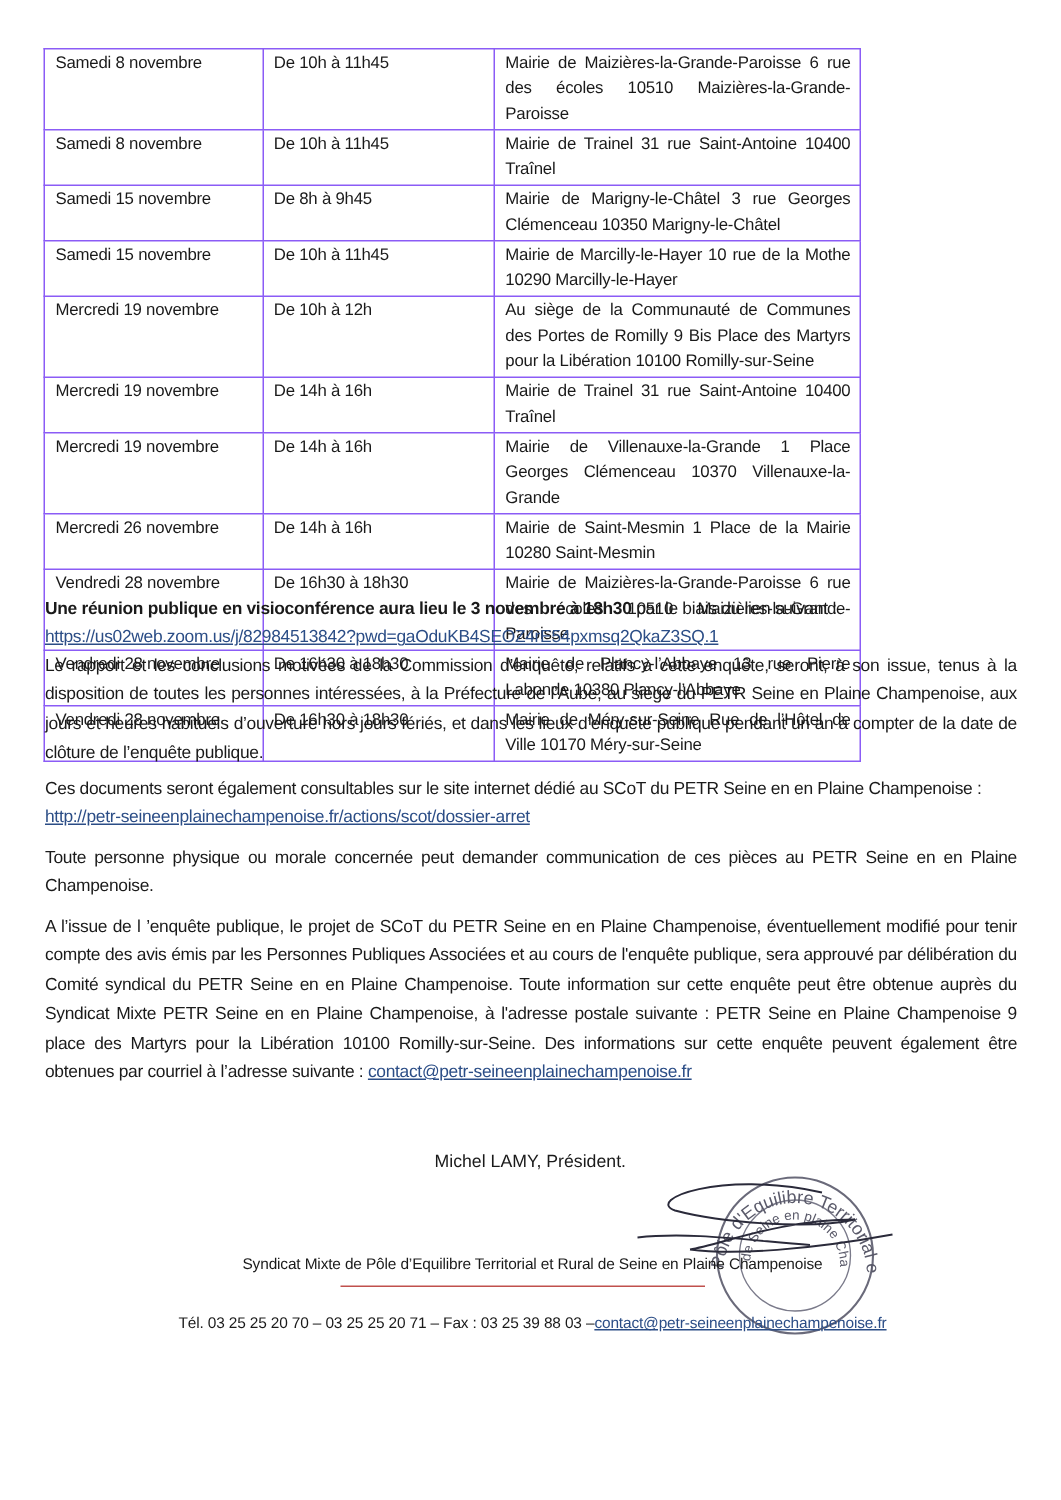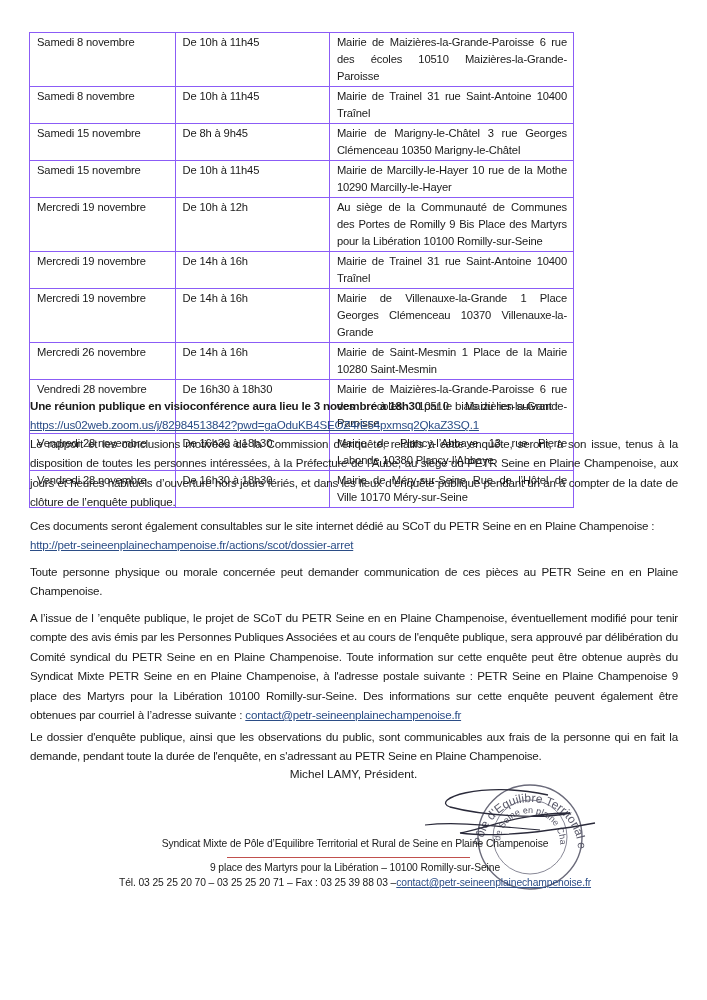--- a/index.html
+++ b/index.html
@@ -122,21 +122,20 @@
 
   <div class="para" style="top:516px;">
     <span>Ces documents seront également consultables sur le site internet dédié au SCoT du PETR Seine en en Plaine Champenoise :</span><br>
     <a class="link">http://petr-seineenplainechampenoise.fr/actions/scot/dossier-arret</a>
   </div>
 
   <div class="para" style="top:608px;">
     <span>A l’issue de l ’enquête publique, le projet de SCoT du PETR Seine en en Plaine Champenoise, éventuellement modifié pour tenir compte des avis émis par les Personnes Publiques Associées et au cours de l'enquête publique, sera approuvé par délibération du Comité syndical du PETR Seine en en Plaine Champenoise. Toute information sur cette enquête peut être obtenue auprès du Syndicat Mixte PETR Seine en en Plaine Champenoise, à l'adresse postale suivante : PETR Seine en Plaine Champenoise 9 place des Martyrs pour la Libération 10100 Romilly-sur-Seine.  Des informations sur cette enquête peuvent également être obtenues par courriel à l’adresse suivante : </span><a class="link">contact@petr-seineenplainechampenoise.fr</a>
   </div>
 
-  <div class="para" style="top:727px;">Le dossier d'enquête publique, ainsi que les observations du public, sont communicables aux frais de la personne qui en fait la demande, pendant toute la durée de l'enquête, en s'adressant au PETR Seine en Plaine Champenoise.</div>
 
   <div class="sig">Michel LAMY, Président.</div>
 
   <svg class="stamp" viewBox="0 0 200 115">
     <defs>
       <path id="stampArc" d="M 62,75 A 48,48 0 1,1 158,75"></path>
       <path id="stampArcIn" d="M 80,68 A 30,30 0 1,1 140,68"></path>
     </defs>
     <circle cx="110" cy="62" r="52" fill="none" stroke="#6a6a7a" stroke-width="1.4"></circle>
     <circle cx="110" cy="62" r="37" fill="none" stroke="#7a7a8a" stroke-width="0.9"></circle>
@@ -145,17 +144,16 @@
     </text>
     <text font-size="9" fill="#5a5a6a" font-family="Liberation Sans, sans-serif">
       <textPath href="#stampArcIn" startOffset="2">de Seine en plaine Champenoise</textPath>
     </text>
     <path d="M 128,20 C 60,5 10,25 30,32 C 60,40 120,45 150,38 C 100,38 60,55 40,58 M 40,58 C 70,62 120,58 175,48" fill="none" stroke="#2a2a3a" stroke-width="1.3"></path>
     <path d="M 5,50 C 40,46 80,52 120,55" fill="none" stroke="#2a2a3a" stroke-width="1.2"></path>
   </svg>
 
   <div class="footer" style="top:836px;">Syndicat Mixte de Pôle d’Equilibre Territorial et Rural de Seine en Plaine Champenoise</div>
   <div class="redline"></div>
-  <div class="footer" style="top:860px;">9 place des Martyrs pour la Libération – 10100 Romilly-sur-Seine</div>
   <div class="footer" style="top:875px; left:90px; width:530px;">
     <span>Tél. 03 25 25 20 70 – 03 25 25 20 71 – Fax : 03 25 39 88 03 –</span><a class="link">contact@petr-seineenplainechampenoise.fr</a>
   </div>
 </div>
 
 </body></html>

